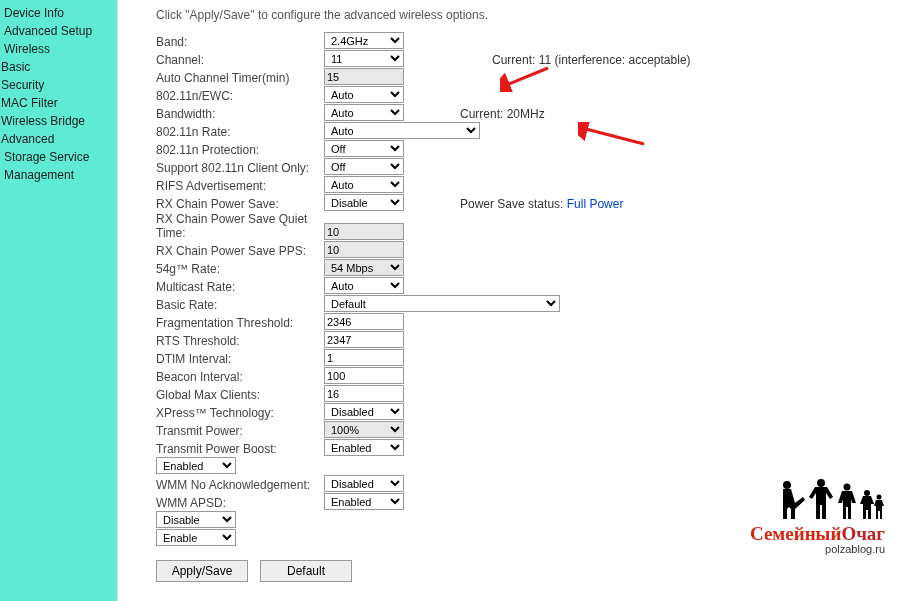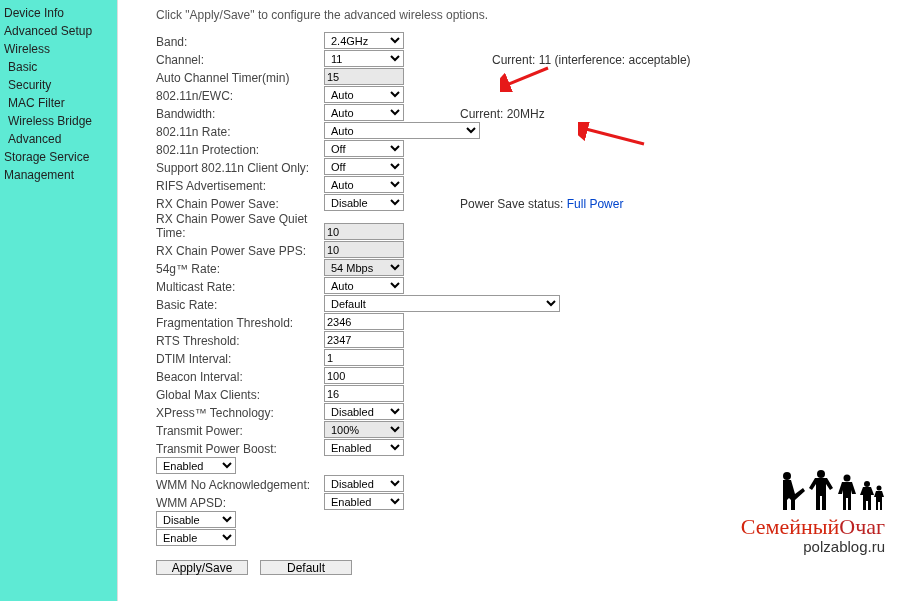--- a/index.html
+++ b/index.html
@@ -1,44 +1,44 @@
 <!DOCTYPE html>
 <html><head>
 <meta charset="utf-8">
 <style>
 * { box-sizing: border-box; margin: 0; padding: 0; }
 body { font-family: Arial, sans-serif; font-size: 12px; color: #333; background: #fff; width: 903px; height: 601px; overflow: hidden; position: relative; }
 .layout { display: flex; height: 100%; }
 .sidebar { width: 118px; background: #5eead4; padding: 4px 0 0 0; border-right: 1px solid #ddd; }
 .sidebar-item { padding: 2px 4px; cursor: pointer; color: #222; }
-.sidebar-item.sub { padding-left: 8px; }
+.sidebar-item.sub { padding-left: 1px; }
 .main { flex: 1; padding: 8px 16px 8px 38px; position: relative; }
 .intro { color: #555; margin-bottom: 10px; }
 .row { display: flex; align-items: flex-end; min-height: 17px; margin-bottom: 1px; }
 .label { width: 168px; color: #444; }
 .control { width: 80px; }
 .control select, .control input { width: 80px; height: 17px; font-size: 11px; border: 1px solid #999; background: #fff; padding: 0 2px; }
 .control select { appearance: auto; }
 .control input.readonly { background: #e8e8e8; }
 .control.wide select, .control.wide input { width: 156px; }
 .control.xwide select { width: 236px; }
 .aux { margin-left: 56px; color: #333; }
 .aux.far { margin-left: 88px; }
 .aux .link { color: #0044cc; }
 .buttons { margin-top: 14px; display: flex; gap: 12px; }
-.buttons button { width: 92px; height: 15px; border: 1px solid #999; background: #eee; cursor: pointer; font-size: 12px; }
+.buttons button { width: 92px; height: 22px; border: 1px solid #999; background: #eee; cursor: pointer; font-size: 12px; }
 .arrow { position: absolute; pointer-events: none; }
 .arrow svg { display: block; }
 .watermark { position: absolute; right: 18px; bottom: 46px; text-align: right; pointer-events: none; }
 .wm-figs { display: flex; align-items: flex-end; justify-content: flex-end; gap: 3px; margin-bottom: 2px; }
 .wm-figs svg { display: block; }
-.wm-text { font-family: Georgia, serif; font-size: 22px; font-weight: normal; margin-left: 46px; }
+.wm-text { font-family: Georgia, serif; font-size: 19px; font-weight: bold; margin-left: 46px; }
 .wm-text .c1 { color: #d3260f; }
 .wm-text .c2 { color: #b22; }
-.wm-sub { font-size: 15px; color: #333; margin-top: -2px; }
+.wm-sub { font-size: 11px; color: #333; margin-top: -2px; }
 </style>
 </head>
 <body>
 
 <div class="layout">
   <div class="sidebar" id="sidebar">
       <div class="sidebar-item">Device Info</div>
       <div class="sidebar-item">Advanced Setup</div>
       <div class="sidebar-item">Wireless</div>
       <div class="sidebar-item sub">Basic</div>

